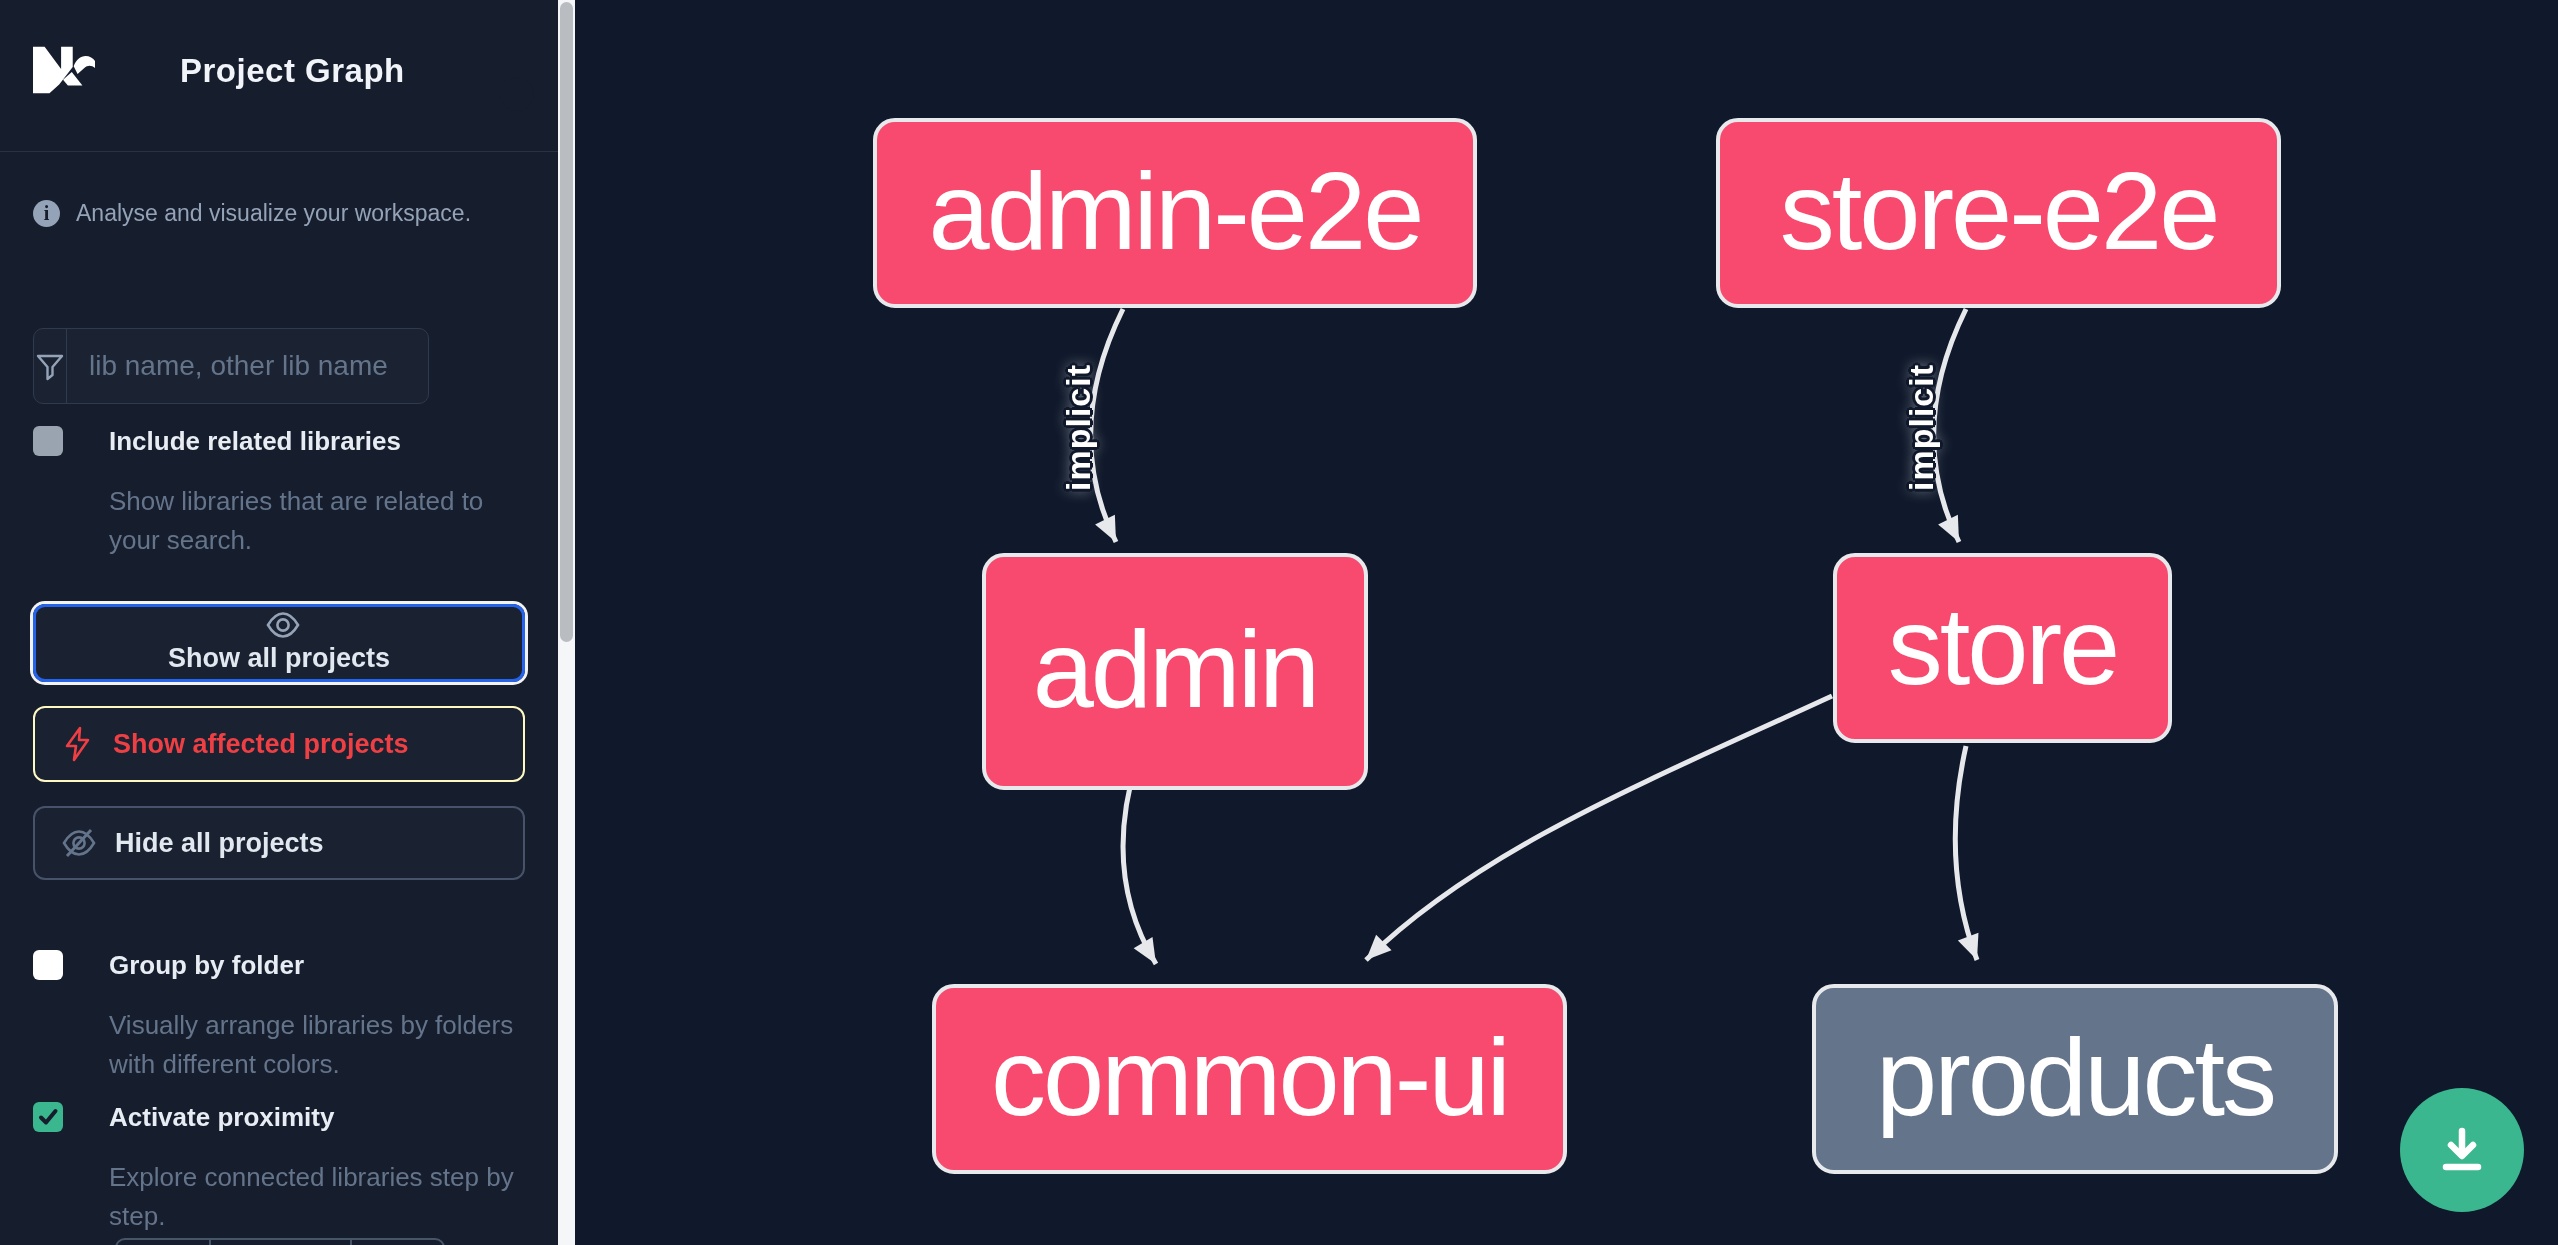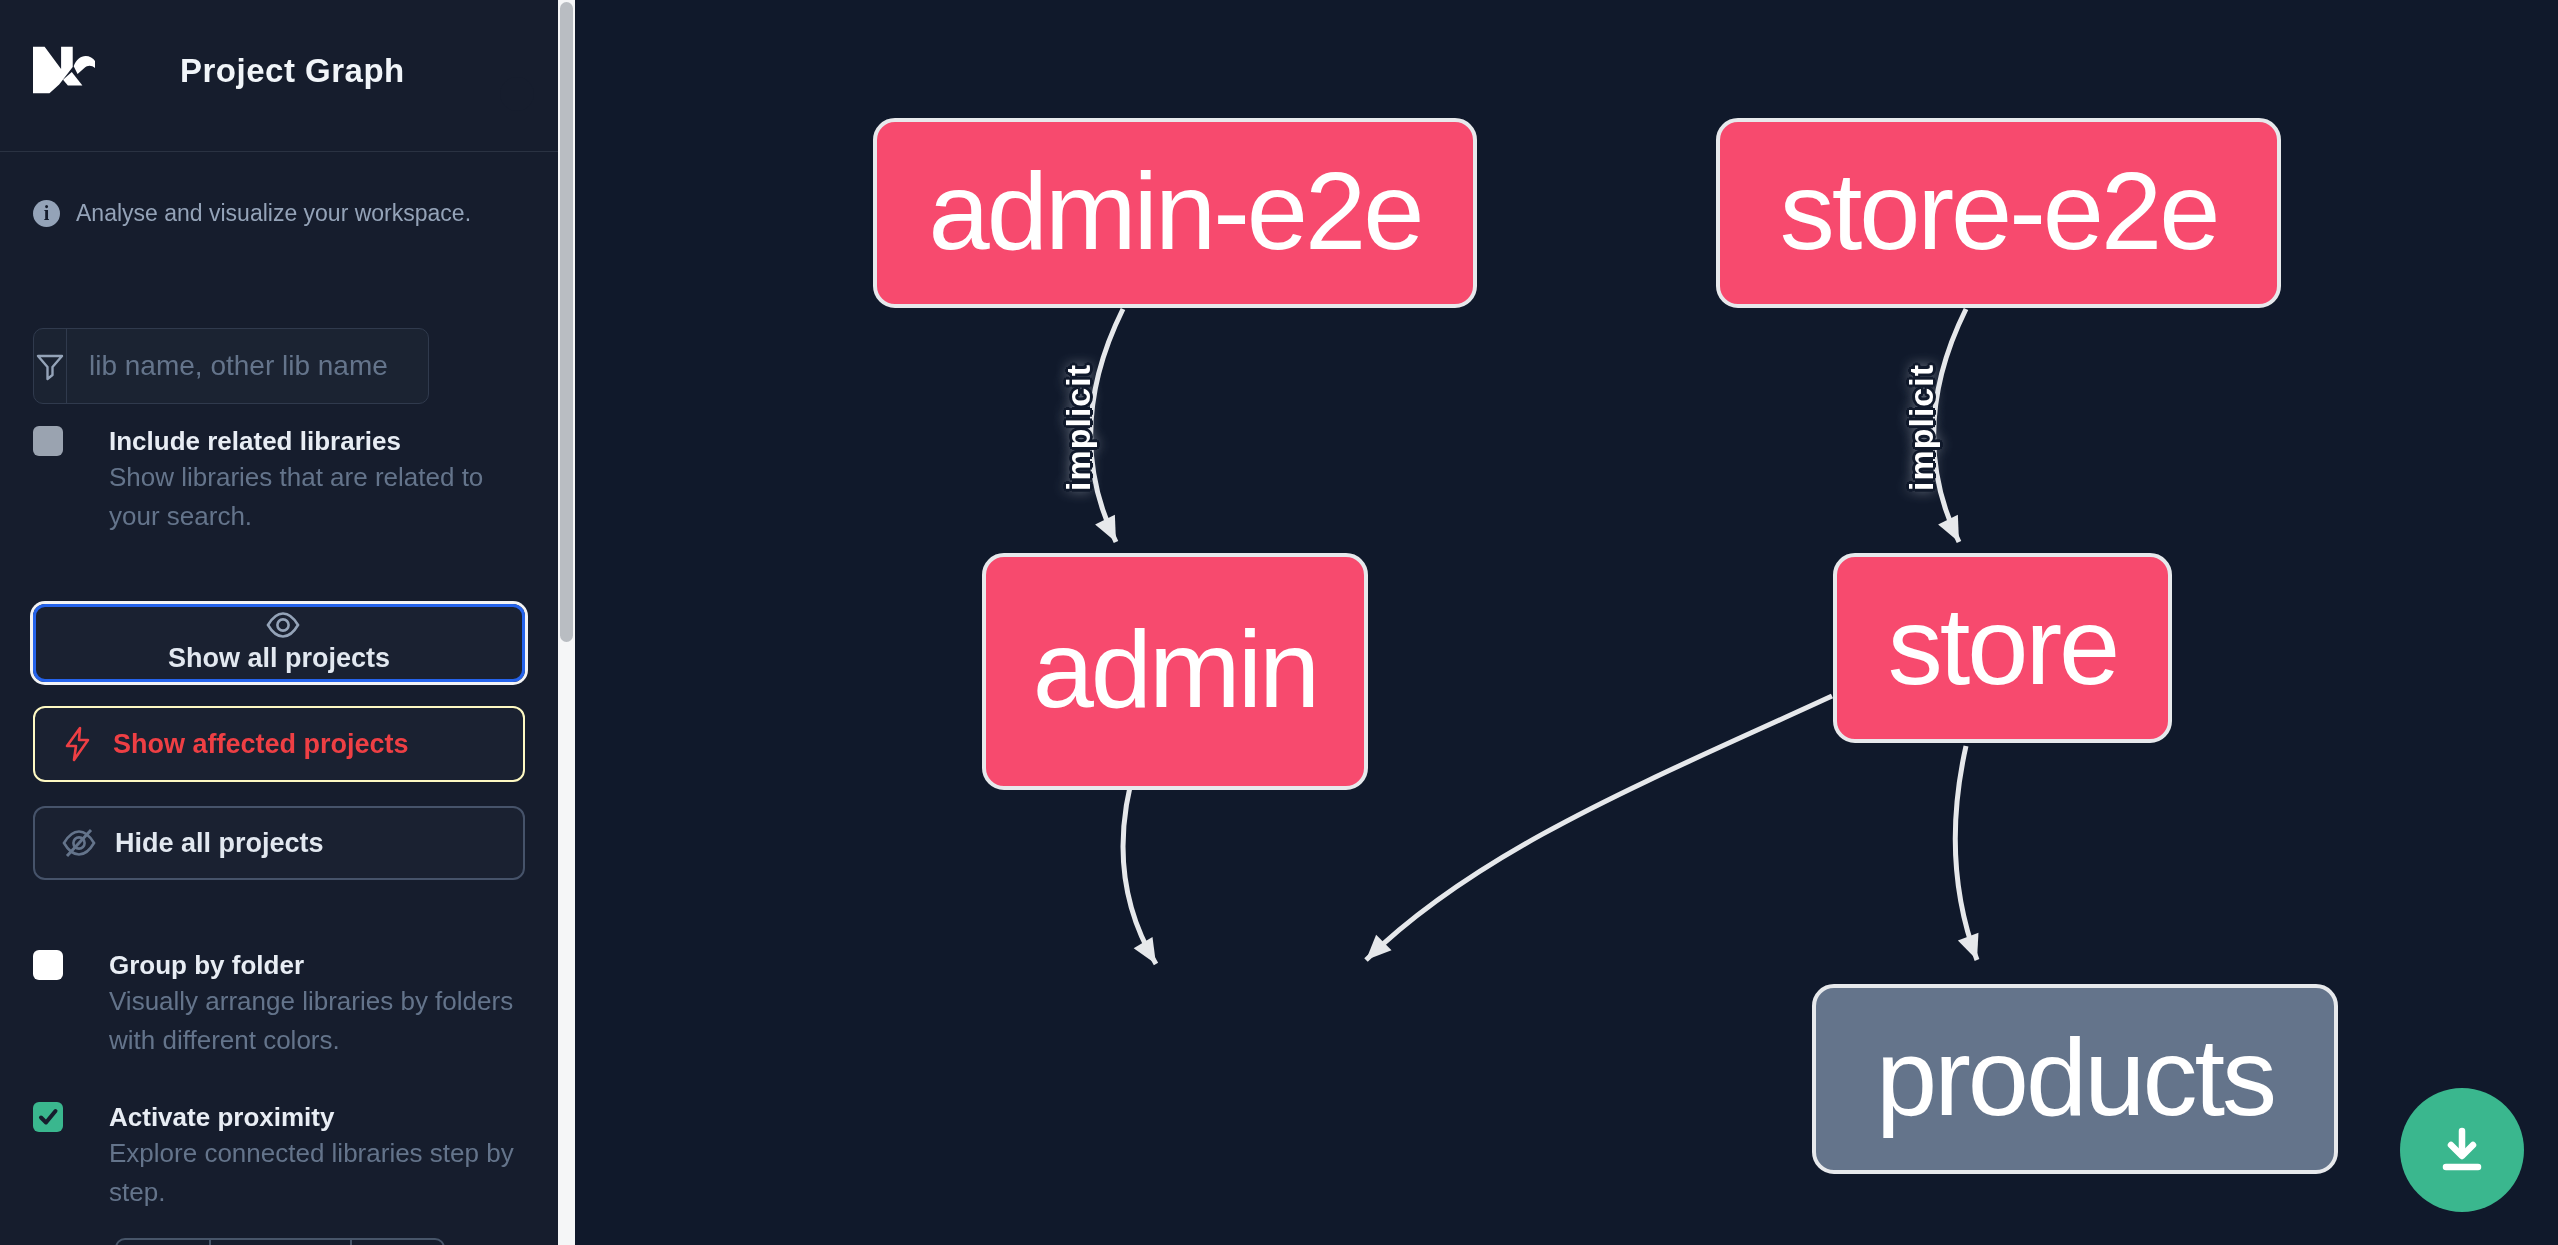--- a/index.html
+++ b/index.html
@@ -37,21 +37,21 @@
                   font-size:28px; padding:0 22px; font-family:"Liberation Sans", sans-serif; }
   .search-input::placeholder { color:#64748b; }
 
   .cb-row { position:absolute; left:33px; width:500px; display:flex; gap:46px; }
   .cb-box { width:30px; height:30px; border-radius:6px; flex:0 0 30px; margin-top:2px;
             display:flex; align-items:center; justify-content:center; cursor:pointer; }
   .cb-muted { background:#9aa3b0; }
   .cb-white { background:#ffffff; }
   .cb-checked { background:#3ab78e; }
   .cb-label { font-size:26px; font-weight:600; color:#e8edf4; line-height:34px; }
-  .cb-desc { font-size:26px; color:#64748b; line-height:39px; margin-top:0; max-width:432px; }
+  .cb-desc { font-size:26px; color:#64748b; line-height:39px; margin-top:24px; max-width:432px; }
 
   .sb-btn { position:absolute; left:33px; width:492px; border-radius:12px;
             display:flex; align-items:center; background:rgba(255,255,255,0.02);
             cursor:pointer; border:2px solid #46536a; }
   .sb-btn .btn-icon { margin:0 18px 0 26px; display:flex; }
   .sb-btn .btn-label { font-size:27px; font-weight:600; color:#e2e8f0; }
   .btn-focused { border:3px solid #2563eb; box-shadow:0 0 0 3px rgba(255,255,255,.95);flex-direction:column; }
   .btn-affected { border:2px solid #fef9c3; }
   .btn-affected .btn-label { color:#ee3f44; }
 
@@ -212,20 +212,23 @@
     </div>
     <div class="gnode" style="left:1141px;top:118px;width:565px;height:190px">
       <span class="gnode-label">store-e2e</span>
     </div>
     <div class="gnode" style="left:407px;top:553px;width:386px;height:237px">
       <span class="gnode-label">admin</span>
     </div>
     <div class="gnode" style="left:1258px;top:553px;width:339px;height:190px">
       <span class="gnode-label">store</span>
     </div>
+    <div class="gnode" style="left:357px;top:984px;width:635px;height:190px">
+      <span class="gnode-label">common-ui</span>
+    </div>
     <div class="gnode gnode-normal" style="left:1237px;top:984px;width:526px;height:190px">
       <span class="gnode-label">products</span>
     </div>
 
     <div class="edge-label" style="left:440px;top:408px">implicit</div>
     <div class="edge-label" style="left:1283px;top:408px">implicit</div>
 
     <button class="fab" style="left:1825px">
       <svg width="58" height="58" viewBox="0 0 58 58">
         <g stroke="#ffffff" stroke-width="6.5" stroke-linecap="round" stroke-linejoin="round" fill="none">

